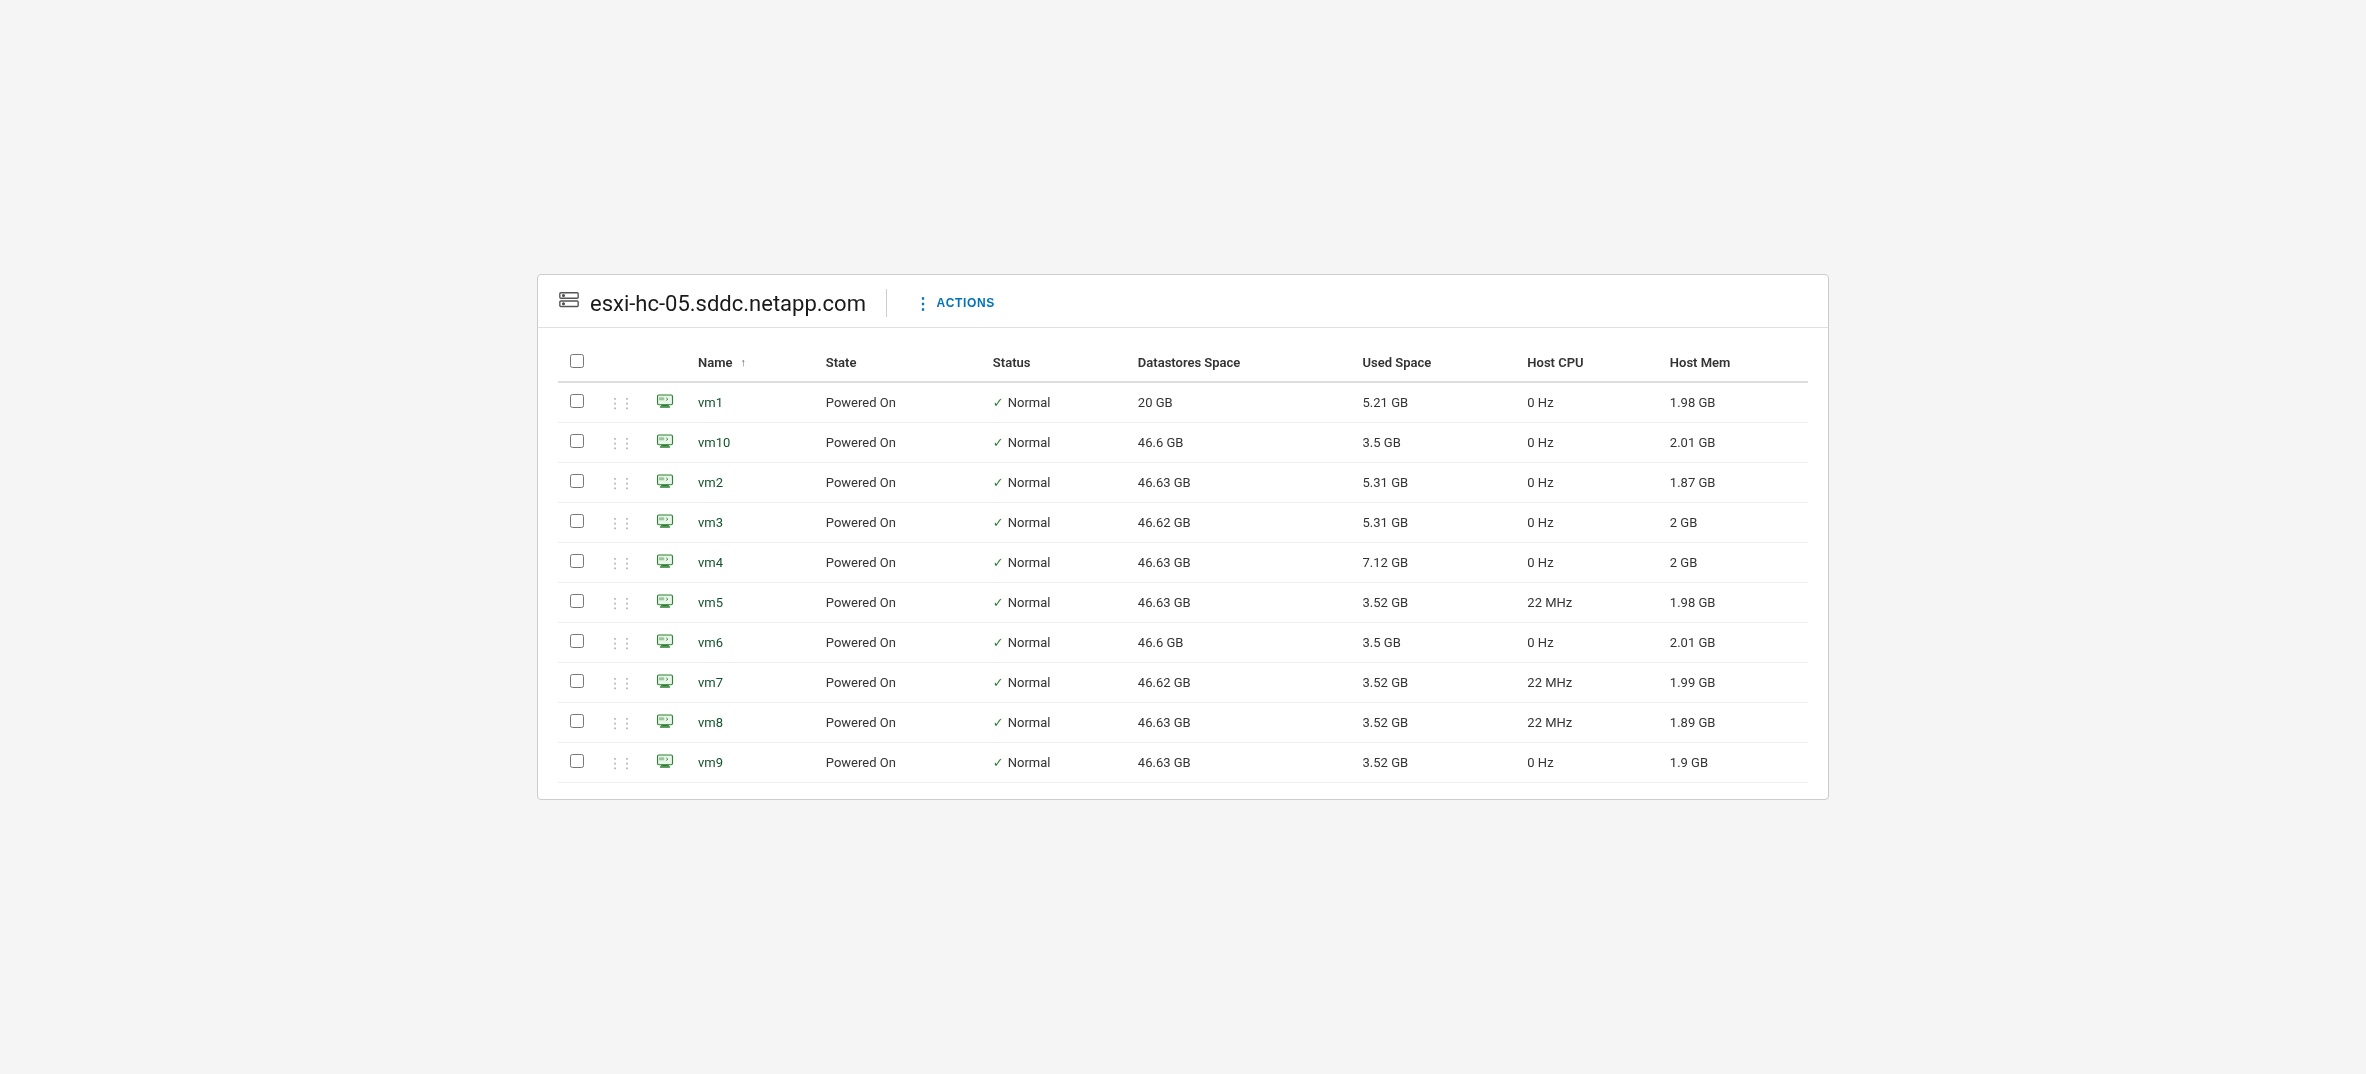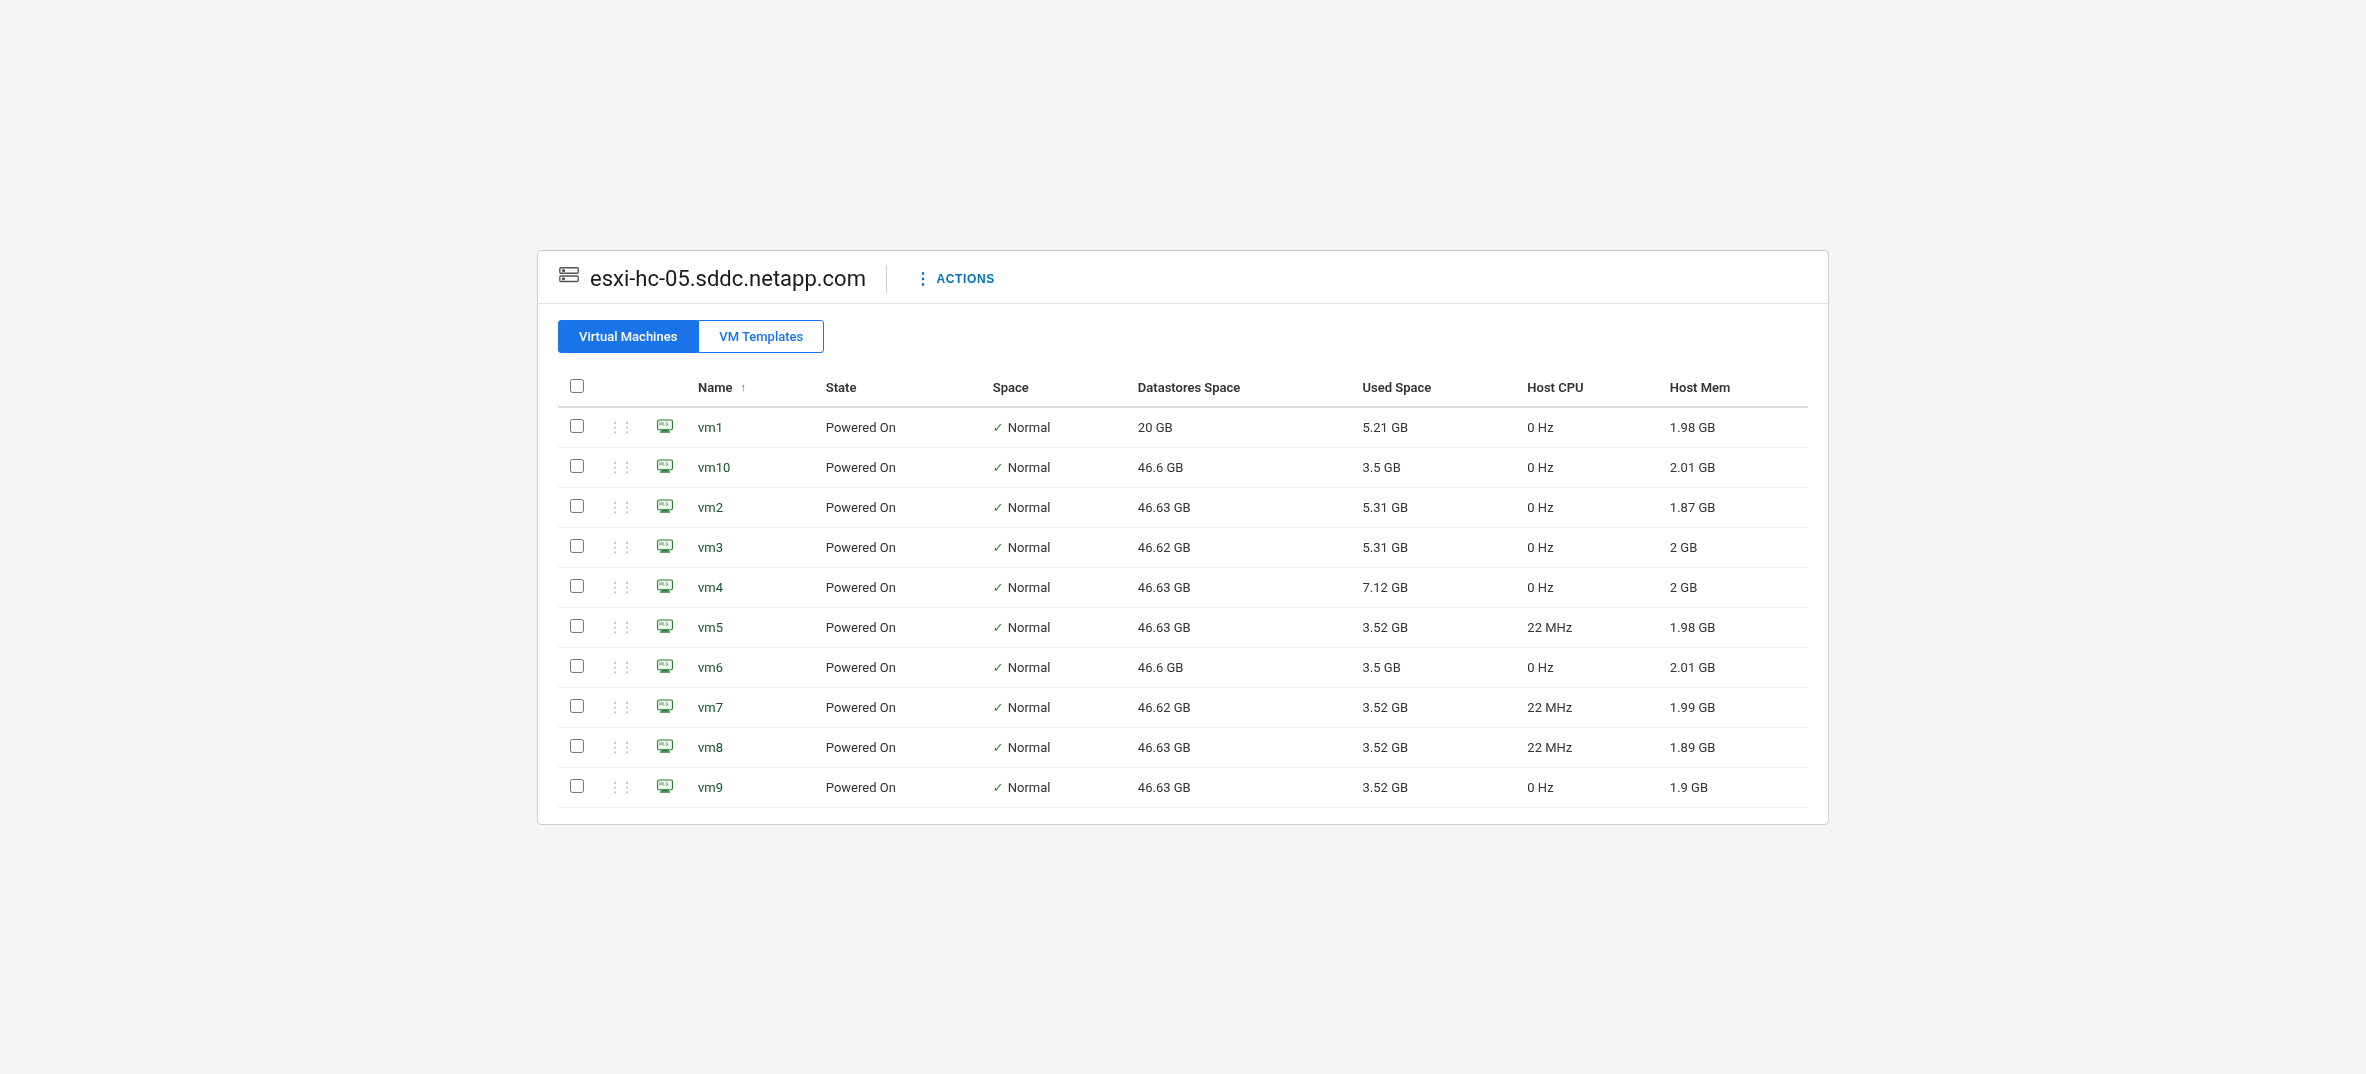--- a/index.html
+++ b/index.html
@@ -231,43 +231,39 @@
     <div class="header-divider"></div>
     <button class="actions-btn">
       <span class="dots-icon">⋮</span>
       <span>ACTIONS</span>
     </button>
   </div>
 
 
   <div class="content">
 
-    <div class="sub-tabs">
-      <div class="sub-tab active">Virtual Machines</div>
-      <div class="sub-tab">VM Templates</div>
-    </div>
 
 
     <div class="table-wrap">
       <table>
         <thead>
           <tr>
             <th class="check-col">
               <input type="checkbox" style="">
             </th>
             <th class="drag-col"></th>
             <th class="icon-col"></th>
             <th>
               <div class="th-name">
                 <span>Name</span>
                 <span class="sort-icon">↑</span>
               </div>
             </th>
             <th>State</th>
-            <th>Space</th>
+            <th>Status</th>
             <th>Datastores Space</th>
             <th>Used Space</th>
             <th>Host CPU</th>
             <th>Host Mem</th>
           </tr>
         </thead>
         <tbody id="vm-table-body">
         <tr>
     <td class="check-cell">
       <input type="checkbox" style="">

